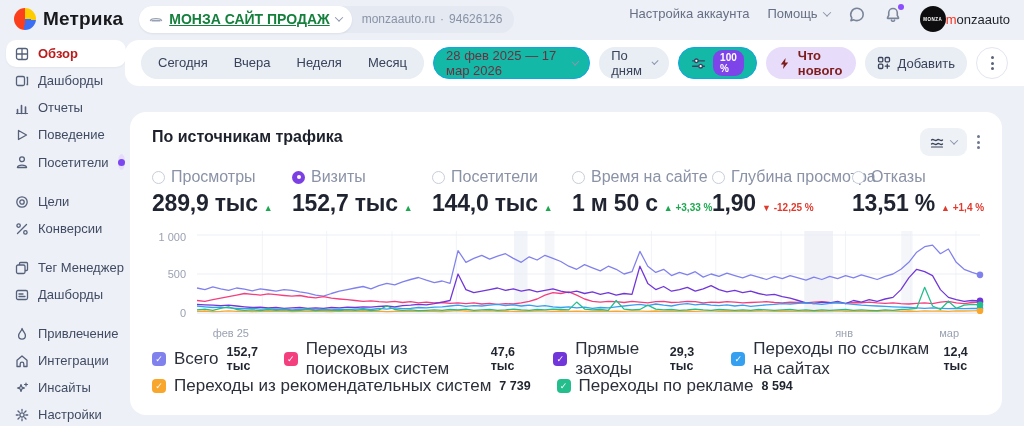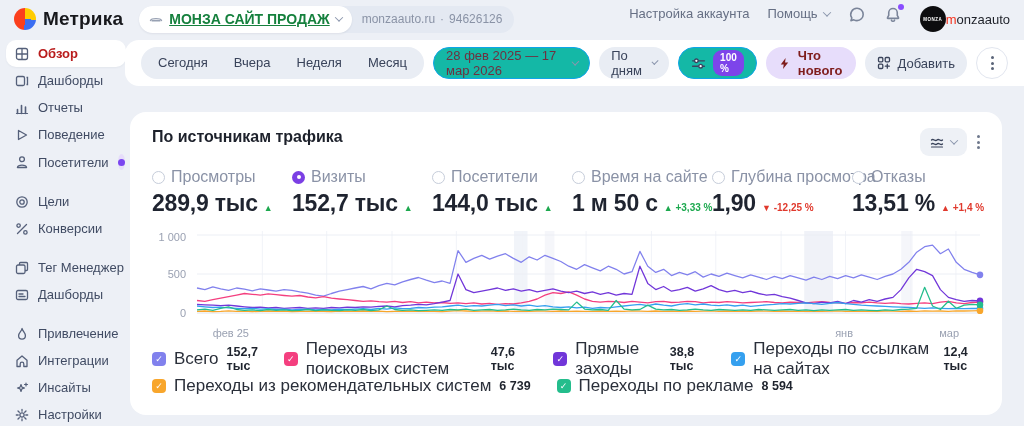--- a/index.html
+++ b/index.html
@@ -472,33 +472,33 @@
           <span class="lvalue">152,7 тыс</span>
         </span>
         <span class="legend-item">
           <span class="lcheck" style="background: rgb(244, 63, 127);">✓</span>
           <span class="llabel">Переходы из поисковых систем</span>
           <span class="lvalue">47,6 тыс</span>
         </span>
         <span class="legend-item">
           <span class="lcheck" style="background: rgb(113, 54, 217);">✓</span>
           <span class="llabel">Прямые заходы</span>
-          <span class="lvalue">38,8 тыс</span>
+          <span class="lvalue">29,3 тыс</span>
         </span>
         <span class="legend-item">
           <span class="lcheck" style="background: rgb(53, 160, 239);">✓</span>
           <span class="llabel">Переходы по ссылкам на сайтах</span>
           <span class="lvalue">12,4 тыс</span>
         </span>
       </div>
       <div class="legend-row">
         <span class="legend-item">
           <span class="lcheck" style="background: rgb(248, 166, 44);">✓</span>
           <span class="llabel">Переходы из рекомендательных систем</span>
-          <span class="lvalue">6 739</span>
+          <span class="lvalue">7 739</span>
         </span>
         <span class="legend-item">
           <span class="lcheck" style="background: rgb(36, 189, 140);">✓</span>
           <span class="llabel">Переходы по рекламе</span>
           <span class="lvalue">8 594</span>
         </span>
       </div>
     </div>
   </div>
 

